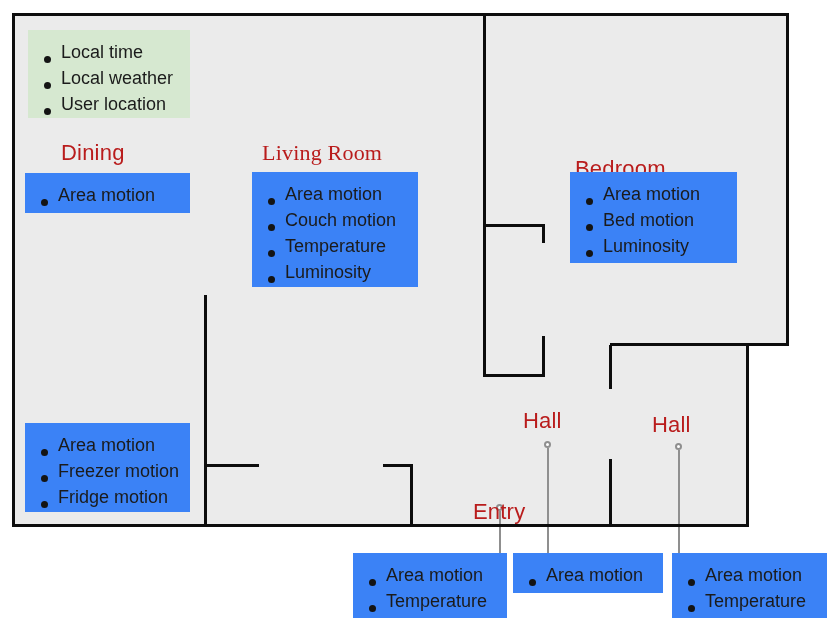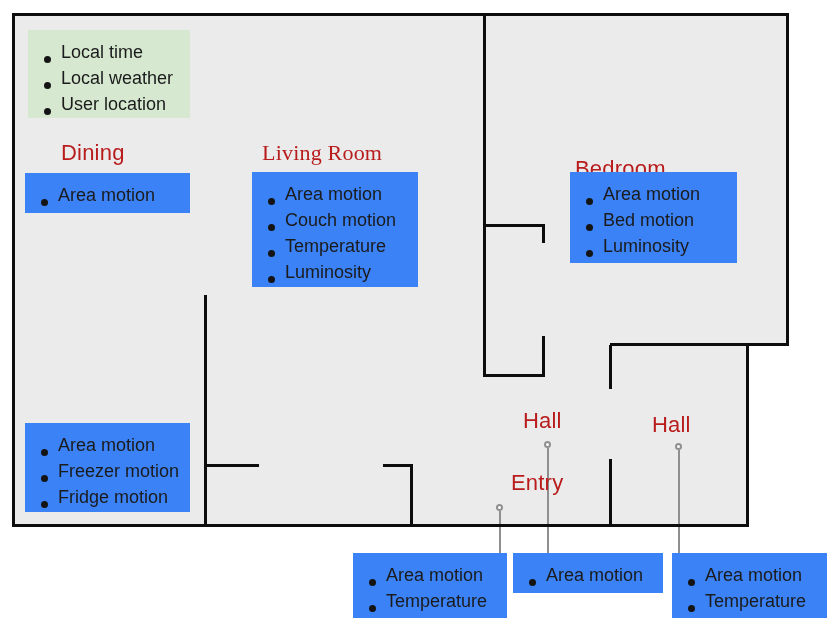--- a/index.html
+++ b/index.html
@@ -134,21 +134,21 @@
         <span class="item-label">Freezer motion</span>
       </div>
     <div class="item">
         <span class="bullet"></span>
         <span class="item-label">Fridge motion</span>
       </div>
   </div>
 
   <div class="room-title" style="left:523px;top:408px;">Hall</div>
   <div class="room-title" style="left:652px;top:412px;">Hall</div>
-  <div class="room-title" style="left:473px;top:470px;margin-left:38px;">Entry</div>
+  <div class="room-title" style="left:473px;top:499px;">Entry</div>
 
   <div class="info-box box-blue" style="left:353px;top:553px;width:154px;height:65px;">
     <div class="item">
         <span class="bullet"></span>
         <span class="item-label">Area motion</span>
       </div>
     <div class="item">
         <span class="bullet"></span>
         <span class="item-label">Temperature</span>
       </div>

